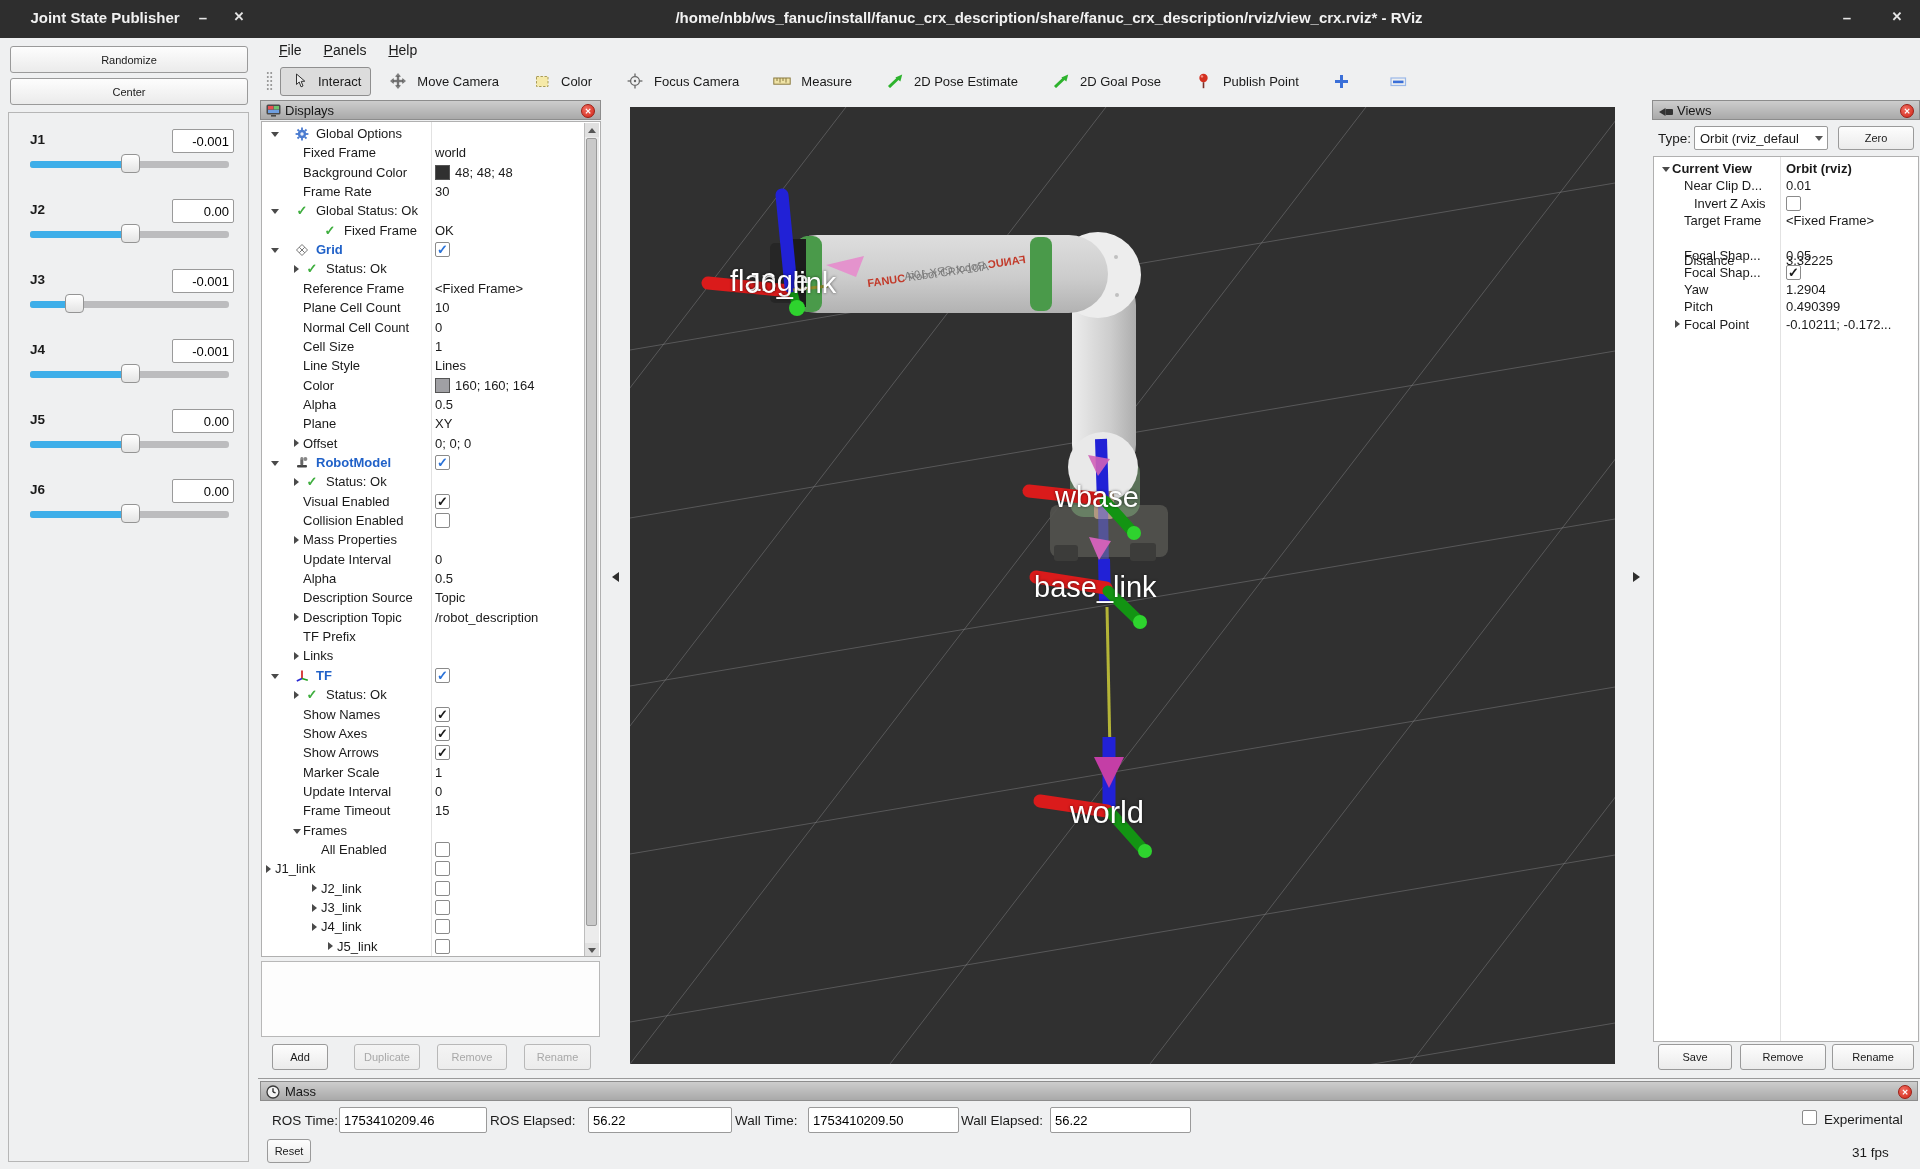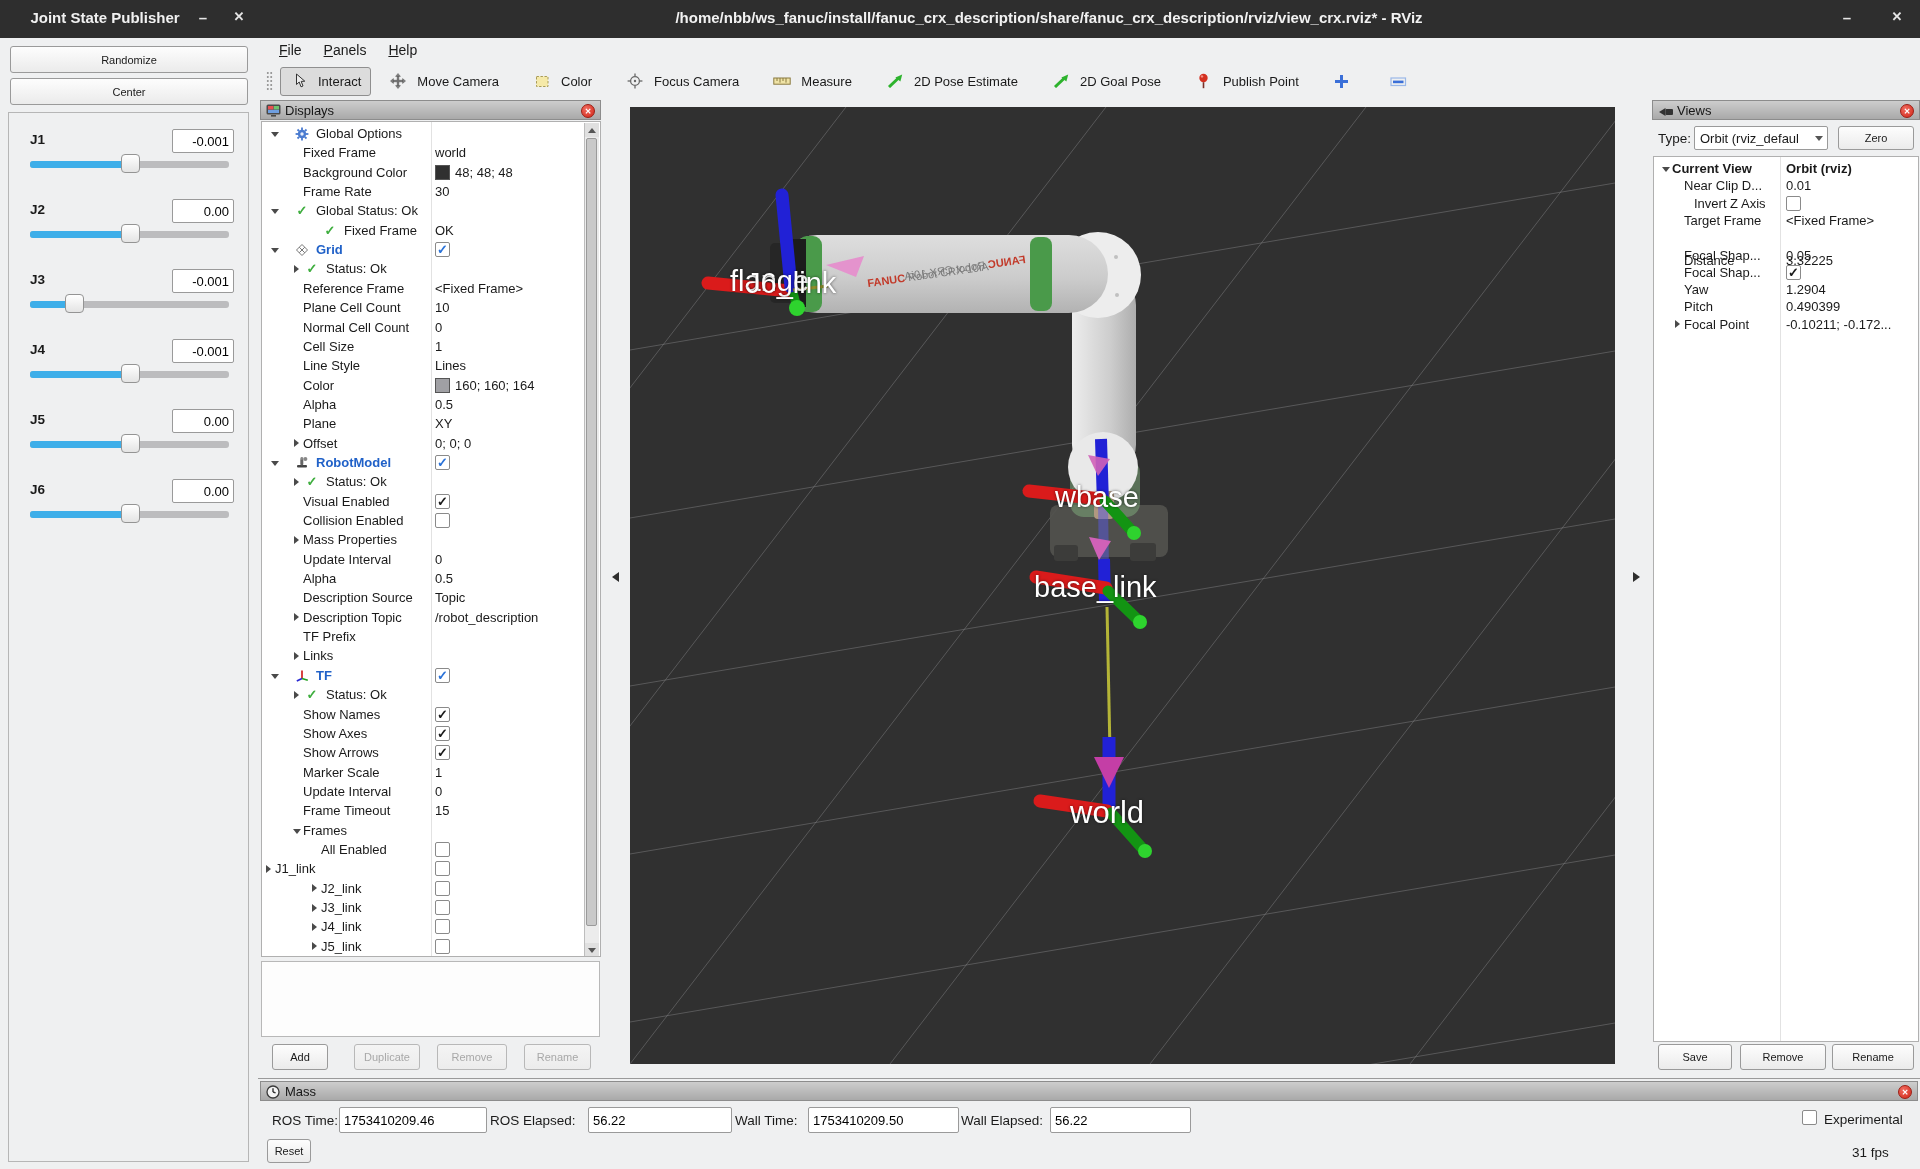--- a/index.html
+++ b/index.html
@@ -761,21 +761,21 @@
             <span class="arrow">
               <span class="ar-r"></span>
             </span>
             <span class="tlab">J4_link</span>
           </div>
           <div class="tright" style="left: 173px;">
             <span class="cb "></span>
           </div>
         </div>
         <div class="trow" style="top: 812.7px;">
-          <div class="tleft" style="padding-left: 46px;">
+          <div class="tleft" style="padding-left: 62px;">
             <span class="arrow">
               <span class="ar-r"></span>
             </span>
             <span class="tlab">J5_link</span>
           </div>
           <div class="tright" style="left: 173px;">
             <span class="cb "></span>
           </div>
         </div>
         <div class="trow" style="top: 832.05px;">

